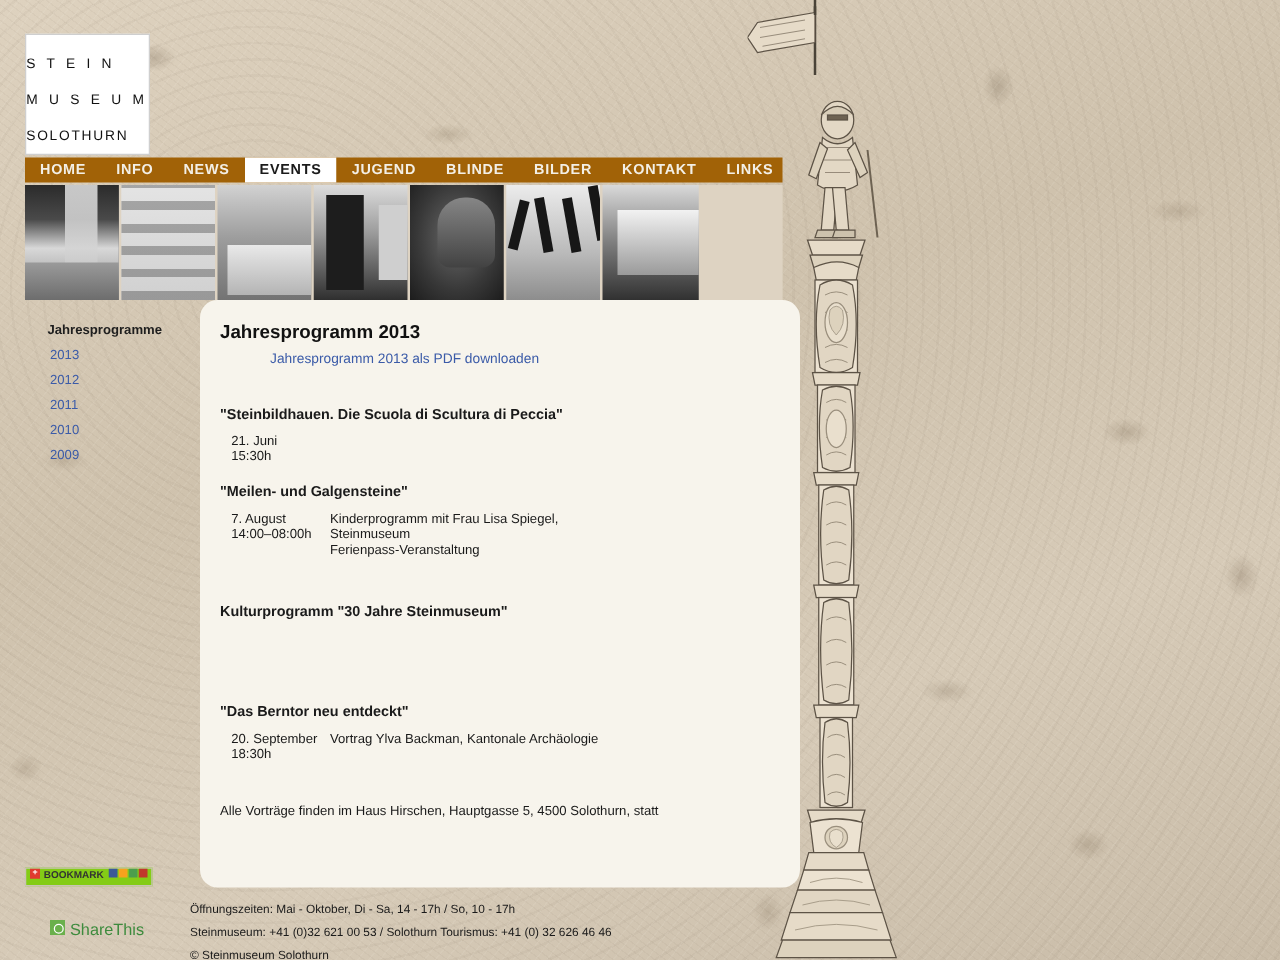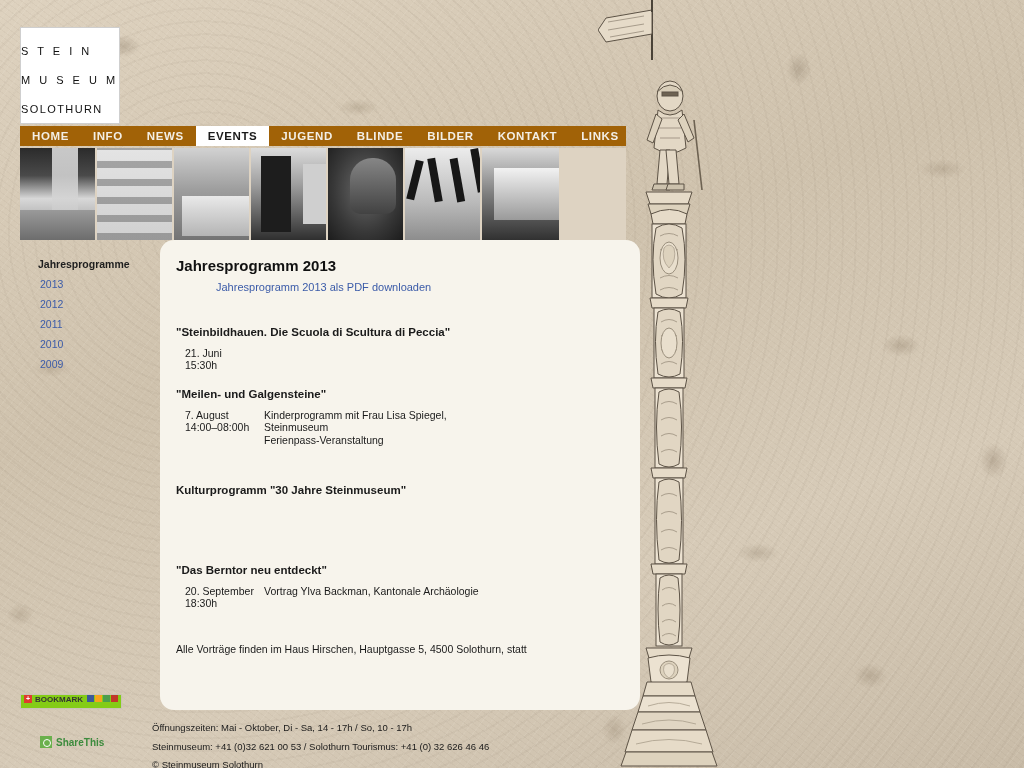--- a/index.html
+++ b/index.html
@@ -263,26 +263,24 @@
   }
   .mi1 { background: #3b5998; }
   .mi2 { background: #f6a21d; }
   .mi3 { background: #4c9e4c; }
   .mi4 { background: #c0392b; }
 
   #sharethis {
     position: absolute;
     left: 40px; top: 736px;
     display: flex;
-    align-items: center;
-    font-size: 10px;
+    font-size: 13px;
     color: #3d8b3d;
     z-index: 7;
     cursor: pointer;
-    font-weight: bold;
   }
   #sharethis .sq {
     width: 12px; height: 12px;
     background: #6ab04c;
     margin-right: 4px;
     position: relative;
   }
   #sharethis .sq::after {
     content: "";
     position: absolute;

